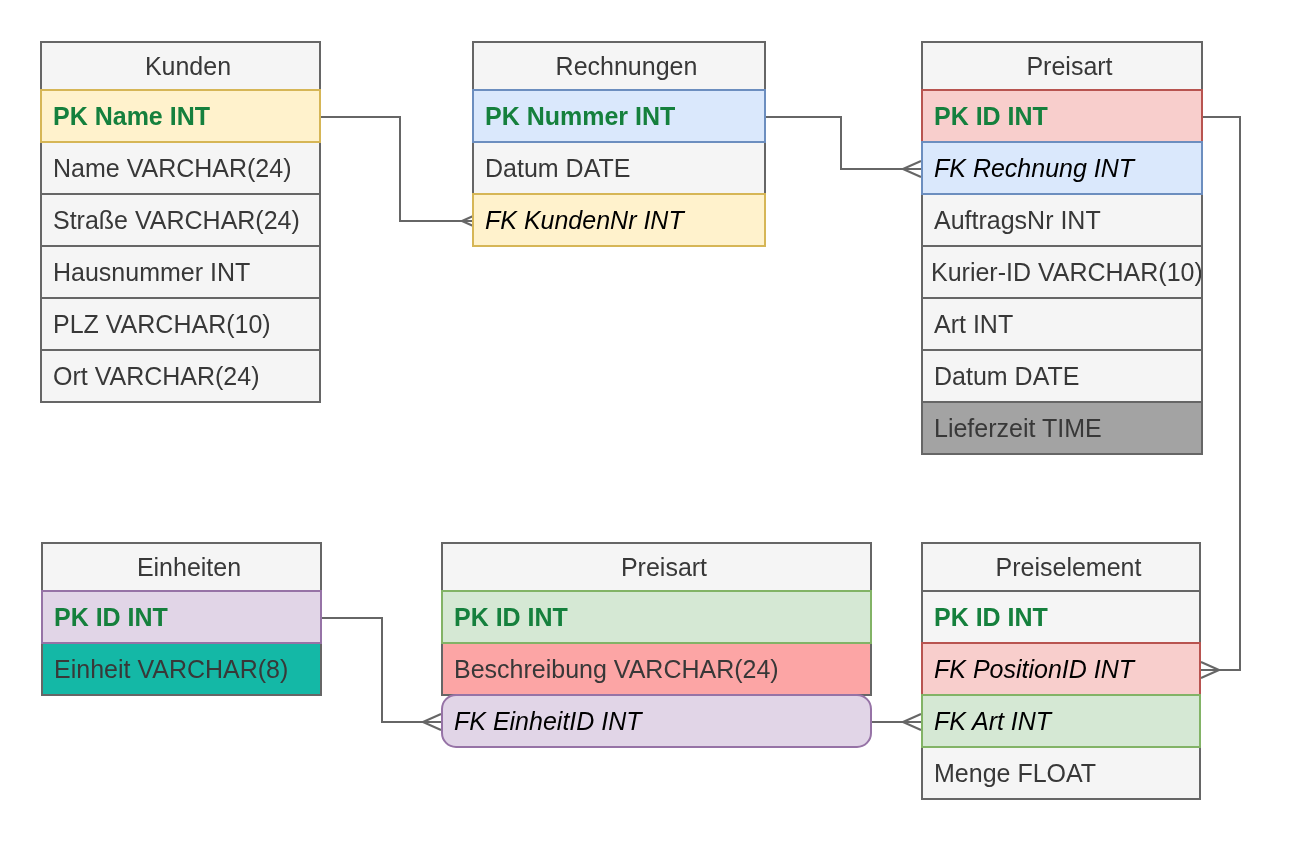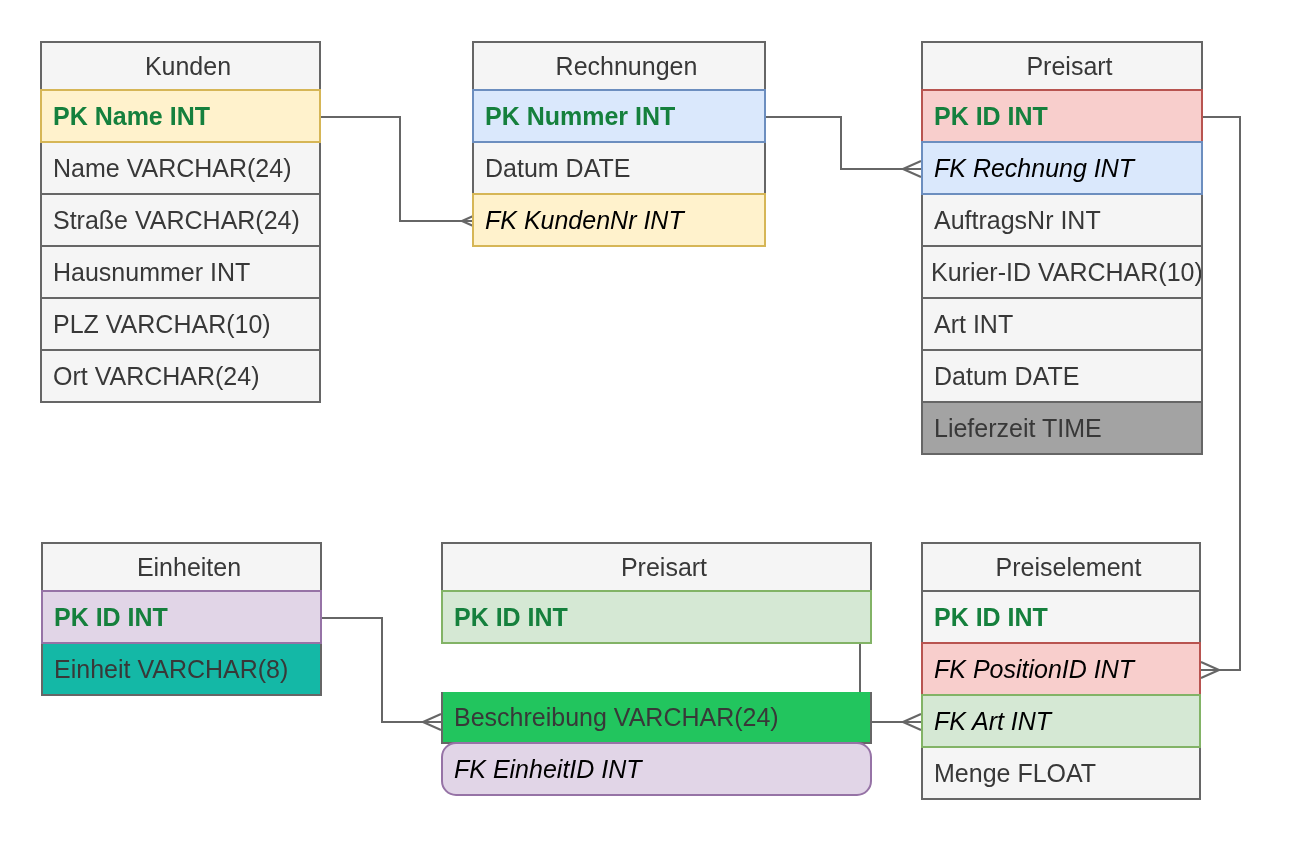--- a/index.html
+++ b/index.html
@@ -110,21 +110,21 @@
     <div class="rows">
         <div class="row pk colored" style="background: rgb(225, 213, 231); border-color: rgb(150, 115, 166);">PK ID INT</div>
         <div class="row" style="background: #14b8a6; border-color: rgb(102, 102, 102);">Einheit VARCHAR(8)</div>
       </div>
   </div>
 
   <div class="etable" style="left:441px; top:542px; width:431px">
     <div class="thead">Preisart</div>
     <div class="rows">
         <div class="row pk colored" style="background: rgb(213, 232, 212); border-color: rgb(130, 179, 102);">PK ID INT</div>
-        <div class="row" style="background: #22c55e; border-color: rgb(102, 102, 102); margin-top: 48px;">Beschreibung VARCHAR(24)</div>
+        <div class="row" style="background: #fca5a5; border-color: rgb(102, 102, 102);">Beschreibung VARCHAR(24)</div>
         <div class="row fk colored" style="background: rgb(225, 213, 231); border-color: rgb(150, 115, 166); border-radius: 15px;">FK EinheitID INT</div>
       </div>
   </div>
 
   <div class="etable" style="left:921px; top:542px; width:280px">
     <div class="thead">Preiselement</div>
     <div class="rows">
         <div class="row pk" style="background: rgb(245, 245, 245); border-color: rgb(102, 102, 102);">PK ID INT</div>
         <div class="row fk colored" style="background: rgb(248, 206, 204); border-color: rgb(184, 84, 80);">FK PositionID INT</div>
         <div class="row fk colored" style="background: rgb(213, 232, 212); border-color: rgb(130, 179, 102);">FK Art INT</div>

